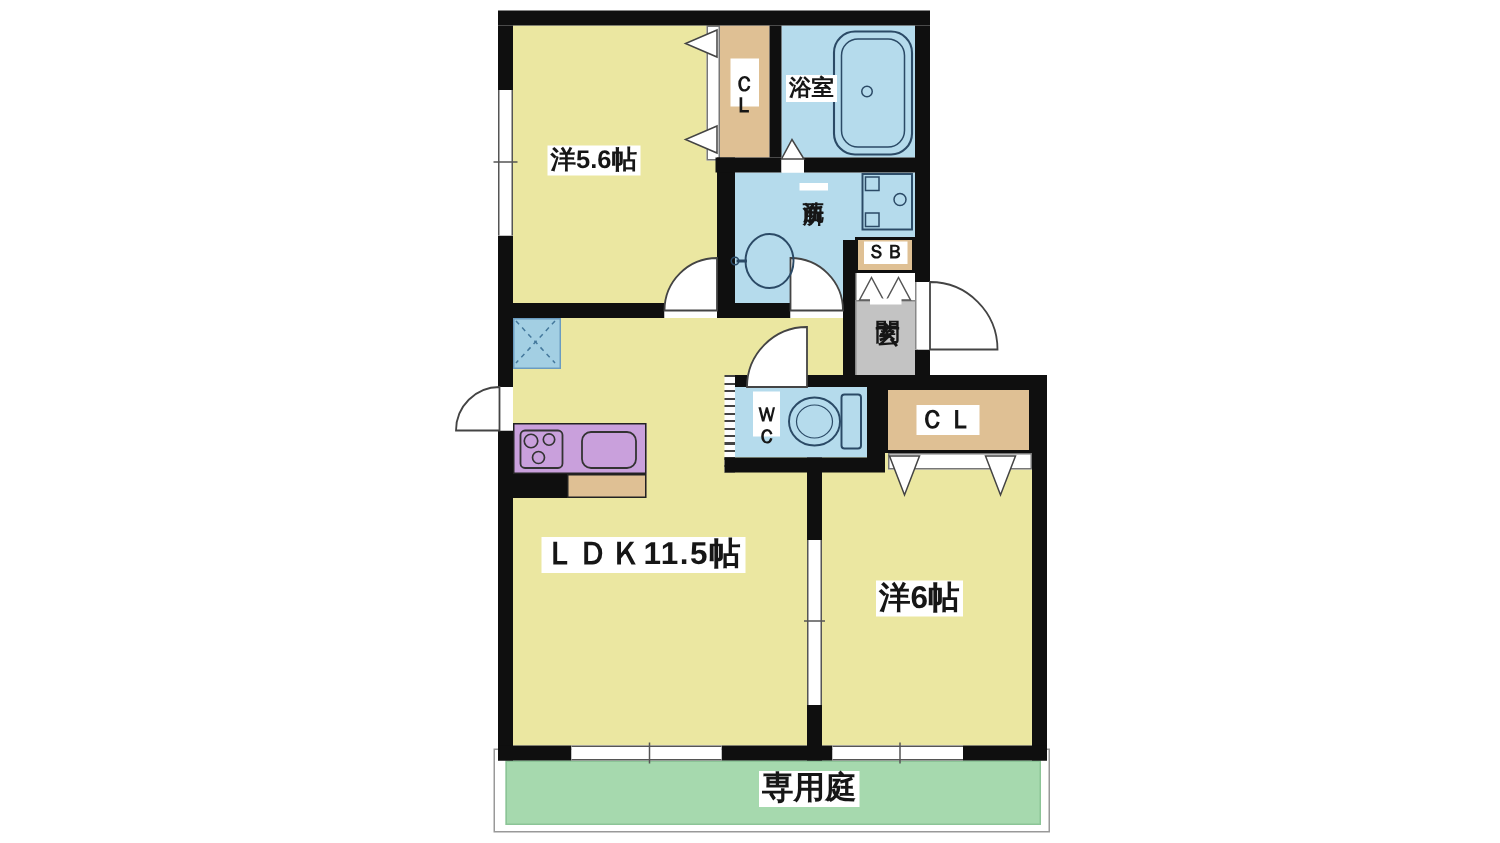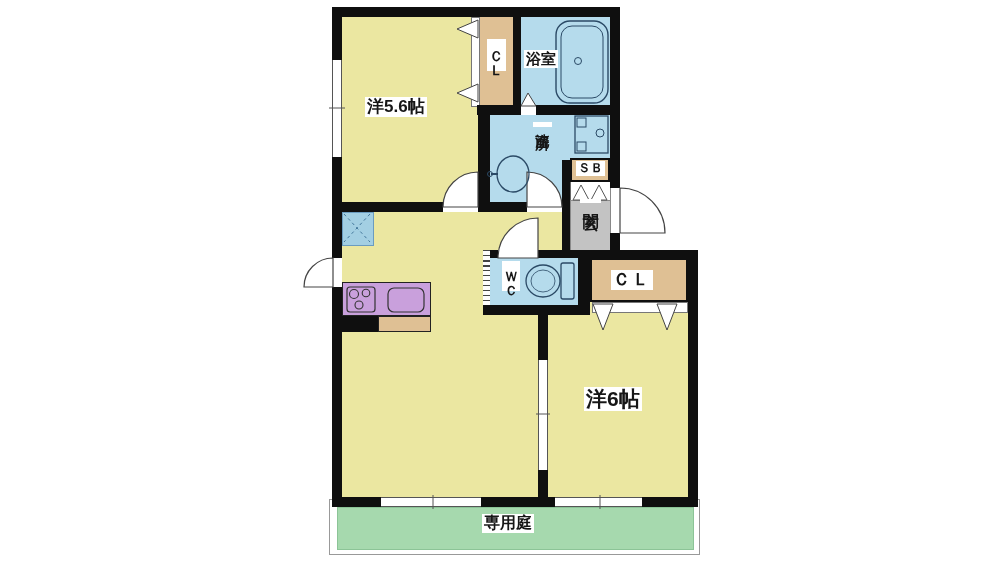--- a/index.html
+++ b/index.html
@@ -124,22 +124,23 @@
     <line x1="344" y1="214" x2="370" y2="242" stroke="#44789c" stroke-width="1" stroke-dasharray="3,3"></line>
     <line x1="370" y1="214" x2="344" y2="242" stroke="#44789c" stroke-width="1" stroke-dasharray="3,3"></line>
 
     <line x1="329" y1="108" x2="345" y2="108" stroke="#555" stroke-width="1"></line>
     <line x1="433" y1="495" x2="433" y2="509" stroke="#555" stroke-width="1"></line>
     <line x1="600" y1="495" x2="600" y2="509" stroke="#555" stroke-width="1"></line>
     <line x1="536" y1="414" x2="550" y2="414" stroke="#555" stroke-width="1"></line>
   </svg>
 
   <div class="label" style="left:365px;top:97px;font-size:17px;">洋5.6帖</div>
+  <div class="label" style="left:361px;top:358px;font-size:21px;letter-spacing:1px;">ＬＤＫ11.5帖</div>
   <div class="label" style="left:584px;top:387px;font-size:21px;">洋6帖</div>
-  <div class="label" style="left:482px;top:514px;font-size:16px;">専用庭</div>
+  <div class="label" style="left:506px;top:514px;font-size:21px;">専用庭</div>
   <div class="label" style="left:524px;top:50px;font-size:15px;">浴室</div>
   <div class="label vlabel" style="left:533px;top:122px;font-size:14px;">洗面所</div>
   <div class="label vlabel" style="left:580px;top:199px;font-size:16px;">玄関</div>
   <div class="label vlabel" style="left:502px;top:261px;font-size:13px;">ＷＣ</div>
   <div class="label vlabel" style="left:487px;top:39px;font-size:14px;">ＣＬ</div>
   <div class="label" style="left:611px;top:270px;font-size:17px;letter-spacing:2px;">ＣＬ</div>
   <div class="label" style="left:576px;top:161px;font-size:12.5px;text-align:right;">ＳＢ</div>
 
 </div>
 

